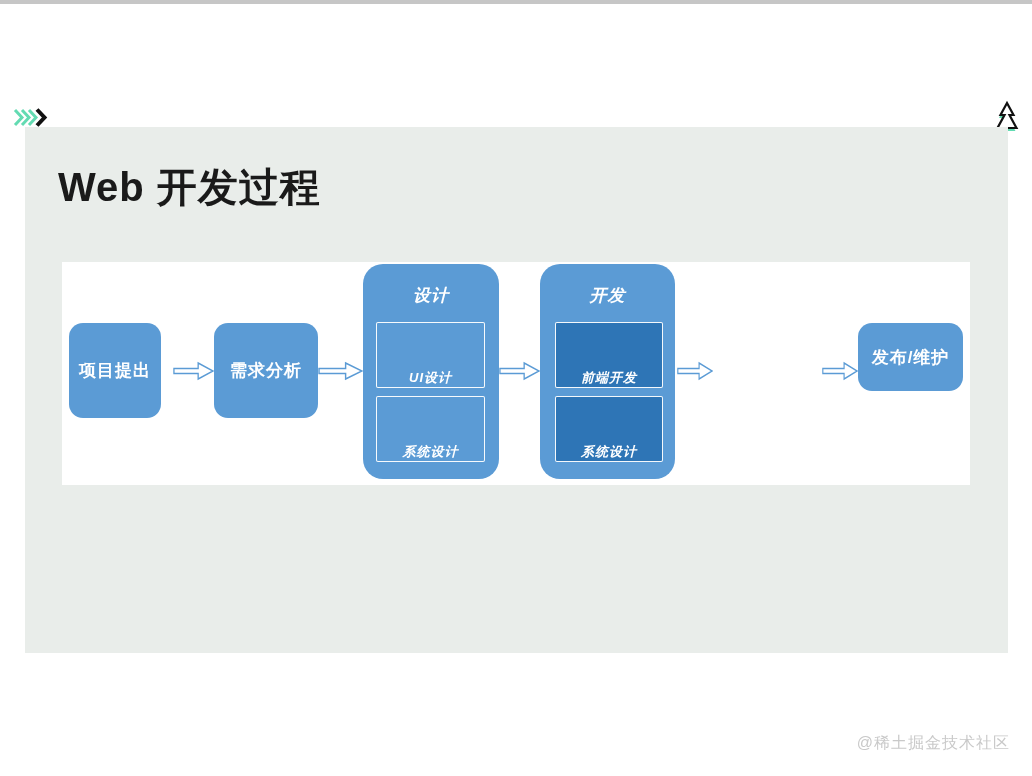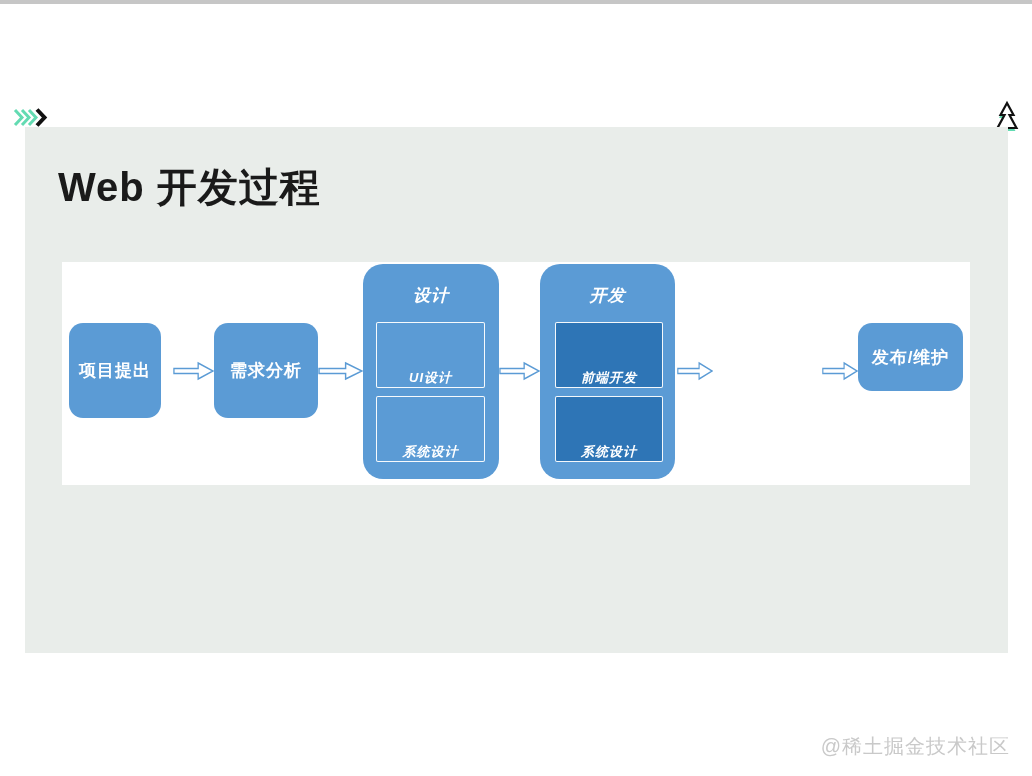--- a/index.html
+++ b/index.html
@@ -66,21 +66,21 @@
     border-radius: 2px;
     display: flex; align-items: flex-end; justify-content: center;
     font-size: 13px; font-weight: 600; letter-spacing: 1px;
     color: #ffffff;
     background: var(--node-fill, #5b9bd5);
   }
   .subnode.dark { background: var(--node-fill-dark, #2e75b6); }
   .arrow { position: absolute; }
   .watermark {
     position: absolute; right: 22px; top: 733px;
-    font-size: 20px;
+    font-size: 16px;
     letter-spacing: 1px;
     color: var(--watermark-text, #c9c9c9);
   }
 </style>
 </head>
 <body>
 
 <div class="top-strip"></div>
 
 <div class="deco-chevrons">

